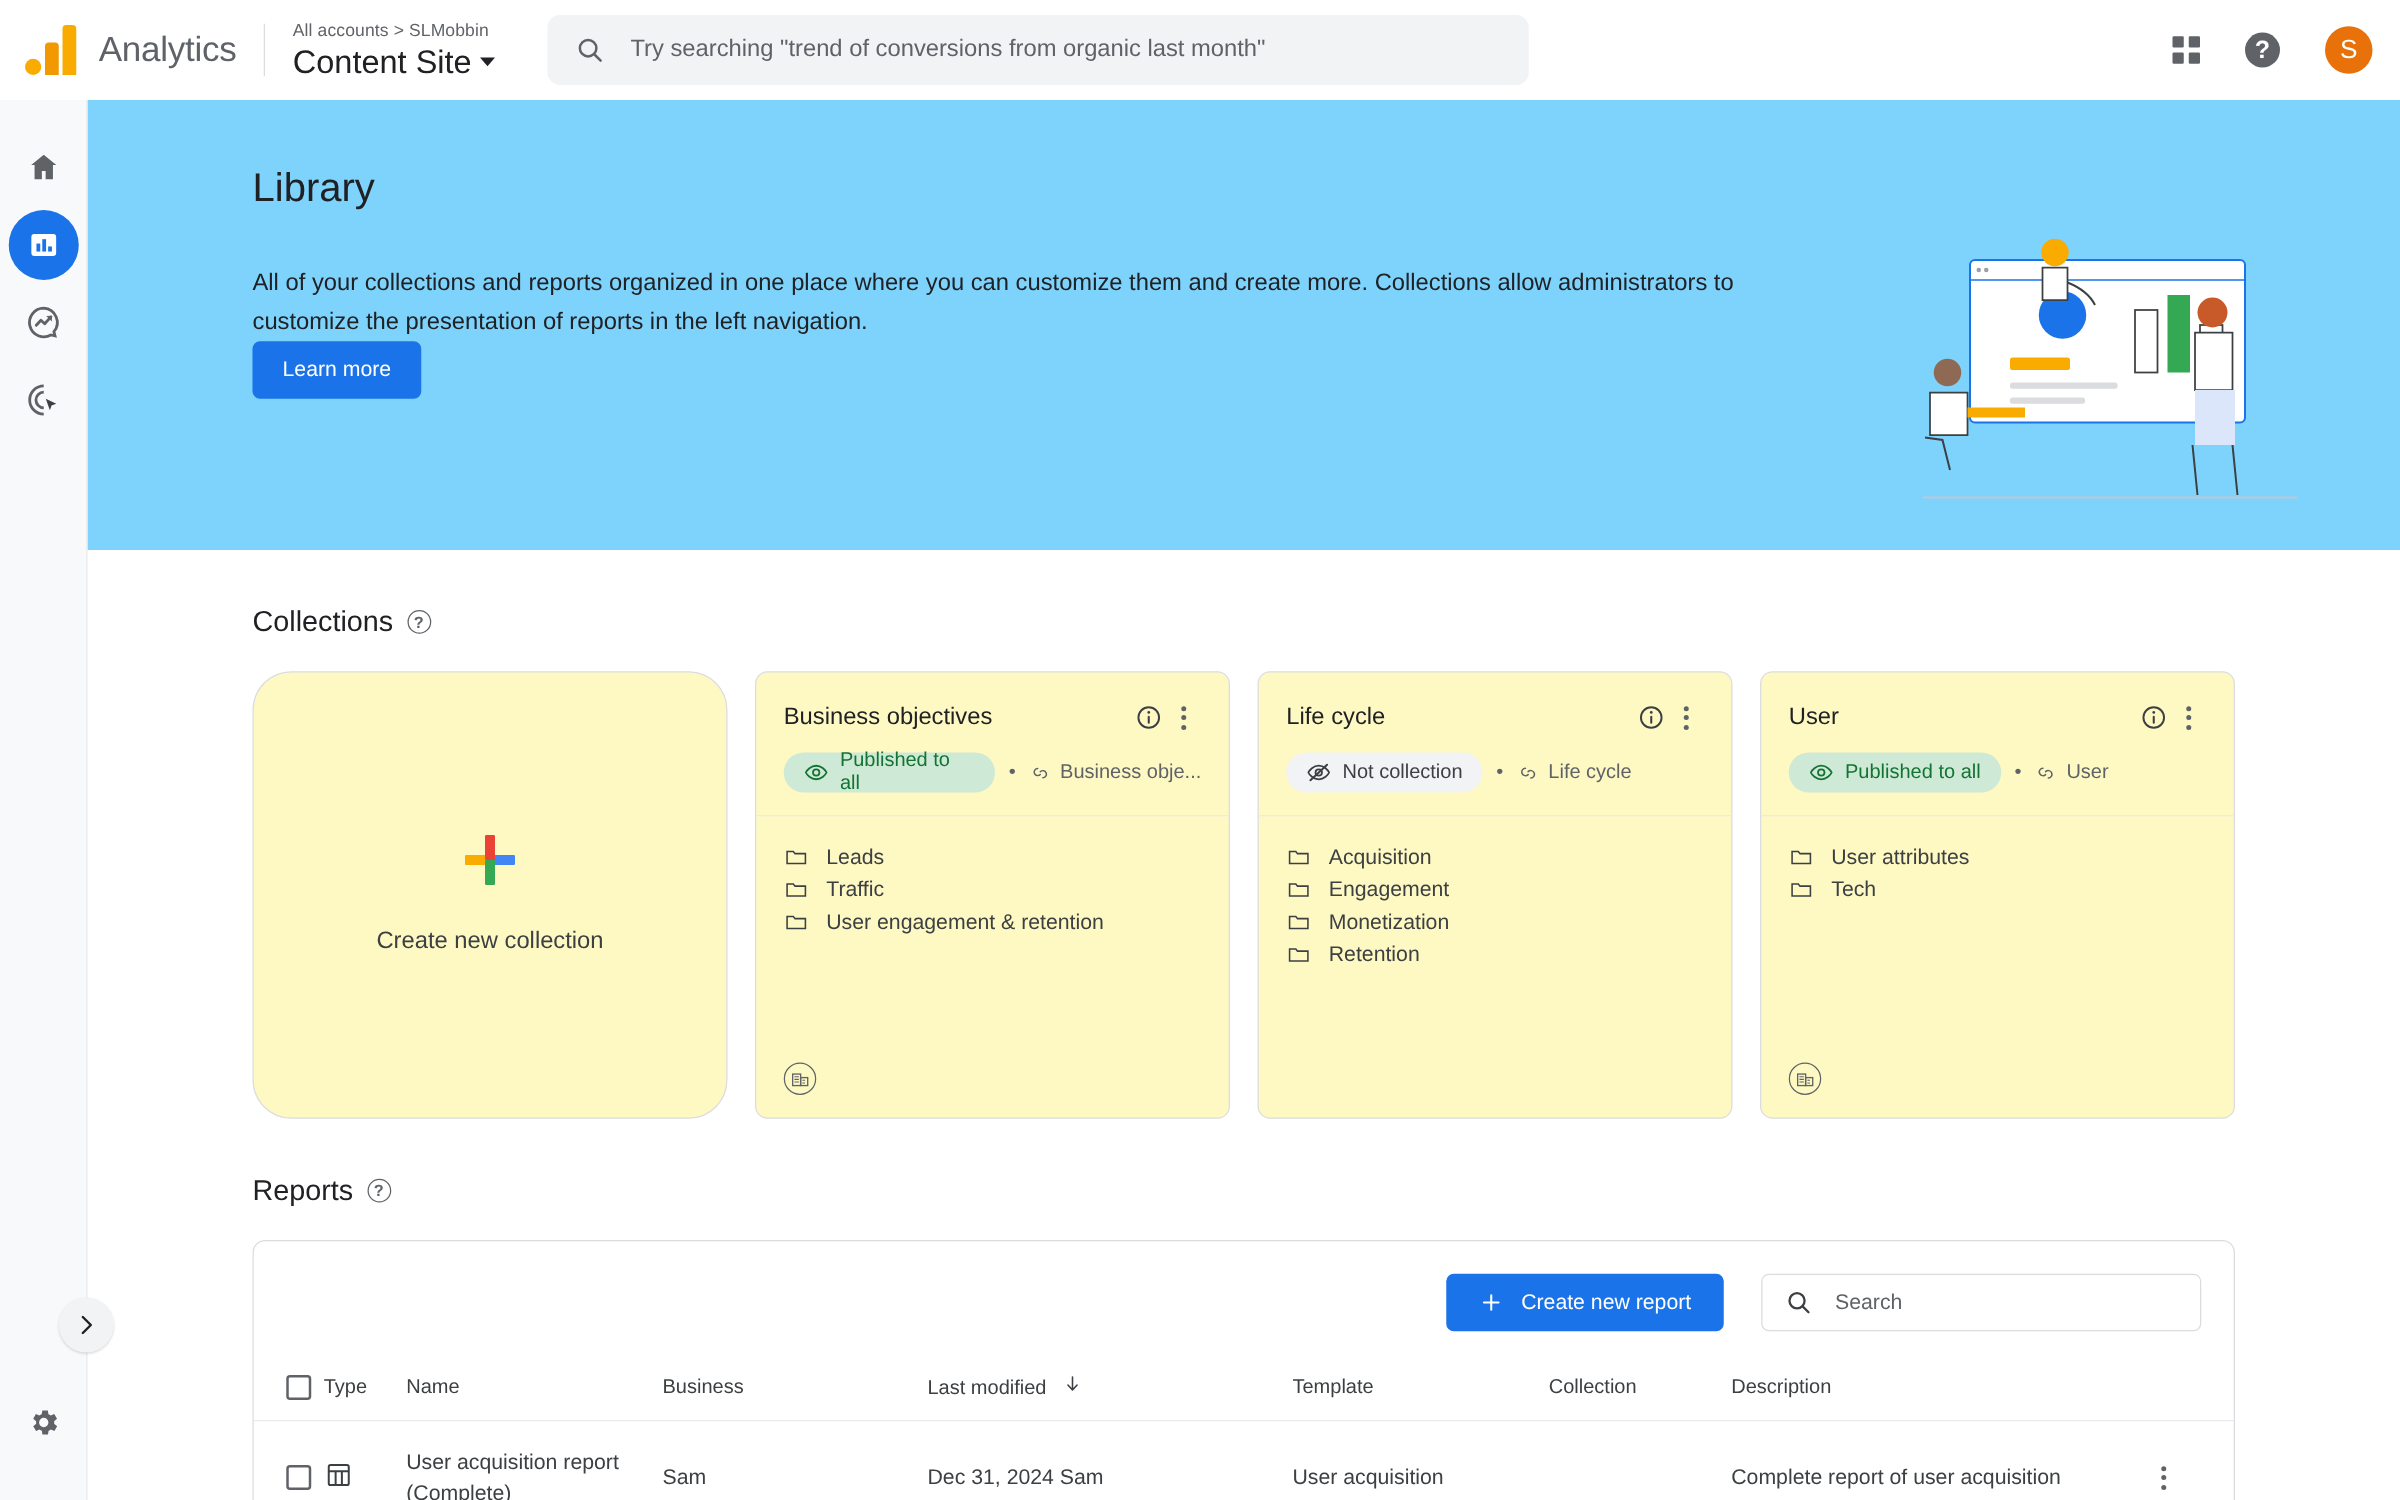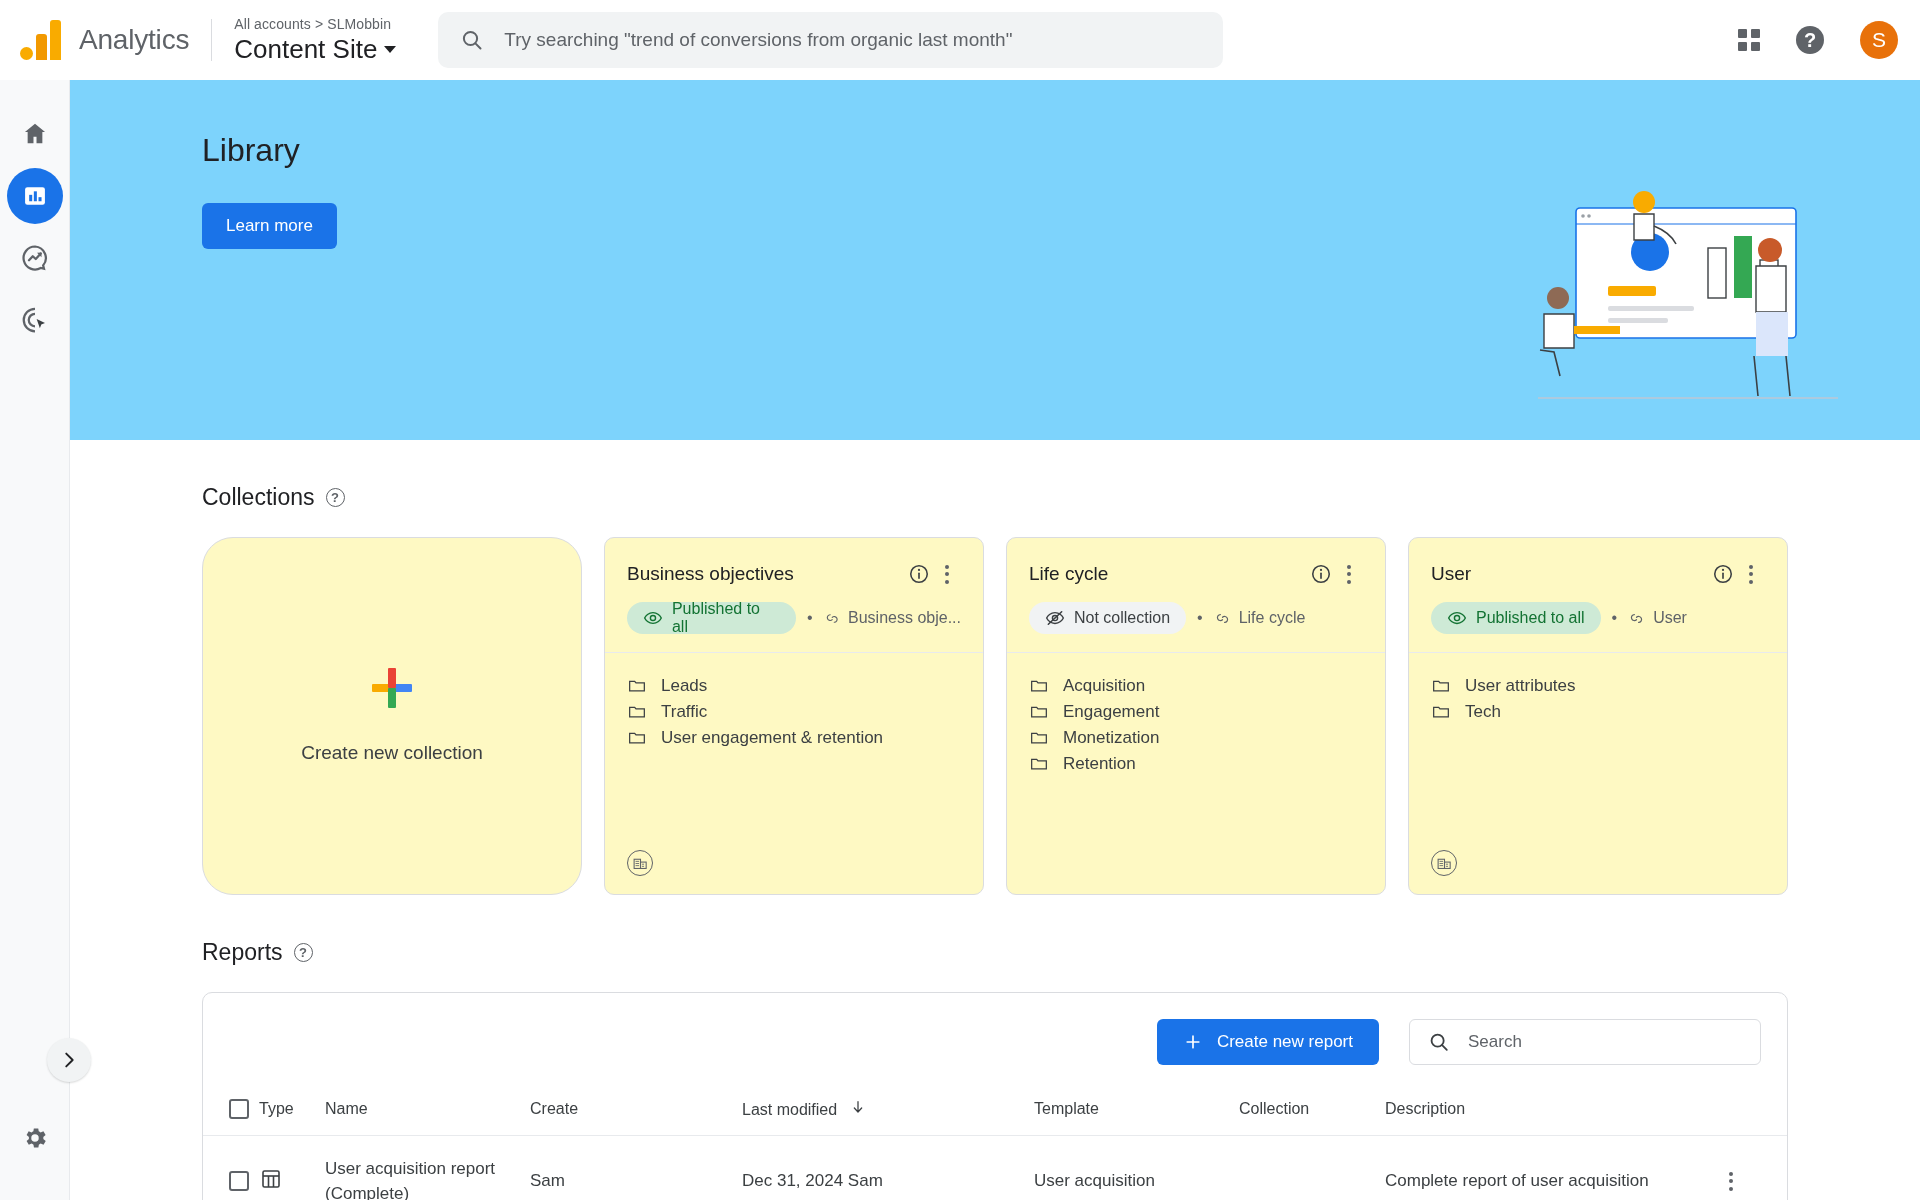--- a/index.html
+++ b/index.html
@@ -71,21 +71,21 @@
   
   .hero {
     background:#7dd3fc; height: 360px; padding: 52px 0 0 132px;
     position:relative; overflow:hidden;
   }
   .hero h1 { font-size:32px; font-weight:400; color:#202124; letter-spacing:0; }
   .hero p {
     font-size:19px; color:#202124; line-height:31px; margin-top:42px; max-width:1185px;
   }
   .learn-btn {
-    margin-top:34px; display:inline-flex;align-items:center;justify-content:center;
+    display:inline-flex;align-items:center;justify-content:center;
     background:#1a73e8;color:#fff;font-size:17px;height:46px;padding:0 24px;border-radius:6px;
     border:none; cursor:pointer; font-family:inherit;
   }
   .hero-art { position:absolute; right: 72px; top: 110px; }
   
   .section { padding: 0 132px; background:#fff; }
   .sect-head {
     display:flex; align-items:center; gap:11px; font-size:23px; color:#202124;
     padding-top: 44px; padding-bottom: 26px;
   }
@@ -243,20 +243,21 @@
       <svg width="22" height="22" viewBox="0 0 24 24">
         <polyline points="9,5 16,12 9,19" fill="none" stroke="#202124" stroke-width="2.1" stroke-linecap="round" stroke-linejoin="round"></polyline>
       </svg>
     </div>
   </div>
 
   <div class="content">
 
     <div class="hero">
       <h1>Library</h1>
+      <p>All of your collections and reports organized in one place where you can customize them and create more. Collections allow administrators to customize the presentation of reports in the left navigation.</p>
       <button class="learn-btn">Learn more</button>
       <div class="hero-art">
         <svg width="310" height="230" viewBox="0 0 310 230">
           <rect x="38" y="18" width="220" height="130" rx="4" fill="#fff" stroke="#1a73e8" stroke-width="1.6"></rect>
           <line x1="38" y1="34" x2="258" y2="34" stroke="#1a73e8" stroke-width="1.2"></line>
           <circle cx="45" cy="26" r="1.8" fill="#9aa0a6"></circle>
             <circle cx="51" cy="26" r="1.8" fill="#9aa0a6"></circle>
           <rect x="170" y="58" width="18" height="50" fill="#fff" stroke="#3c4043" stroke-width="1.4"></rect>
           <rect x="196" y="46" width="18" height="62" fill="#34A853"></rect>
           <rect x="222" y="70" width="18" height="38" fill="#fff" stroke="#3c4043" stroke-width="1.4"></rect>
@@ -513,21 +514,21 @@
         </div>
 
         <table>
           <thead>
             <tr>
               <th class="col-check">
                 <span class="checkbox"></span>
               </th>
               <th class="col-type">Type</th>
               <th class="col-name">Name</th>
-              <th class="col-creator">Create</th>
+              <th class="col-creator">Business</th>
               <th class="col-mod">
                 <span>Last modified</span>
                 <span class="sortarrow">
                   <svg width="16" height="16" viewBox="0 0 24 24">
                       <path d="M12 4v15M6.5 13.5 12 19.5l5.5-6" fill="none" stroke="#3c4043" stroke-width="1.9" stroke-linecap="round" stroke-linejoin="round"></path>
                     </svg>
                 </span>
               </th>
               <th class="col-tmpl">Template</th>
               <th class="col-coll">Collection</th>

